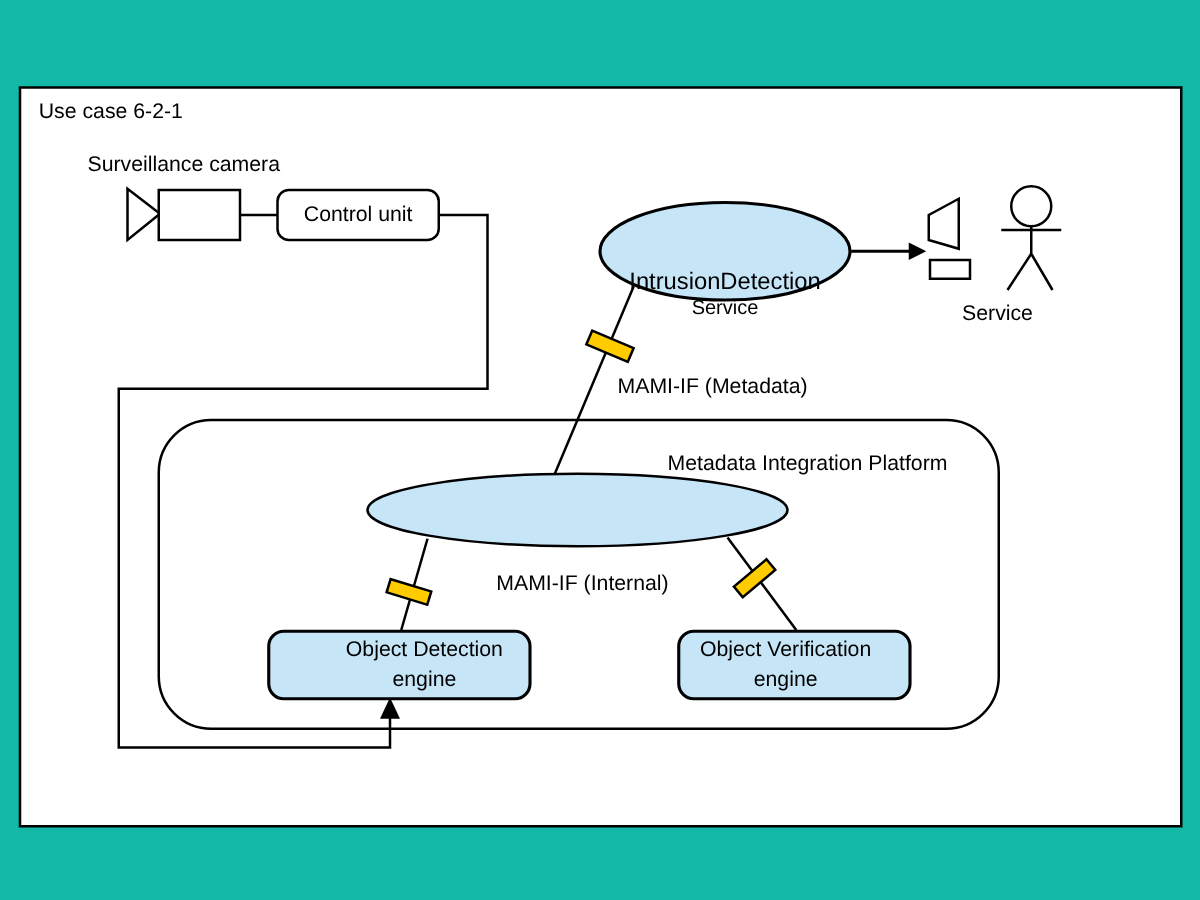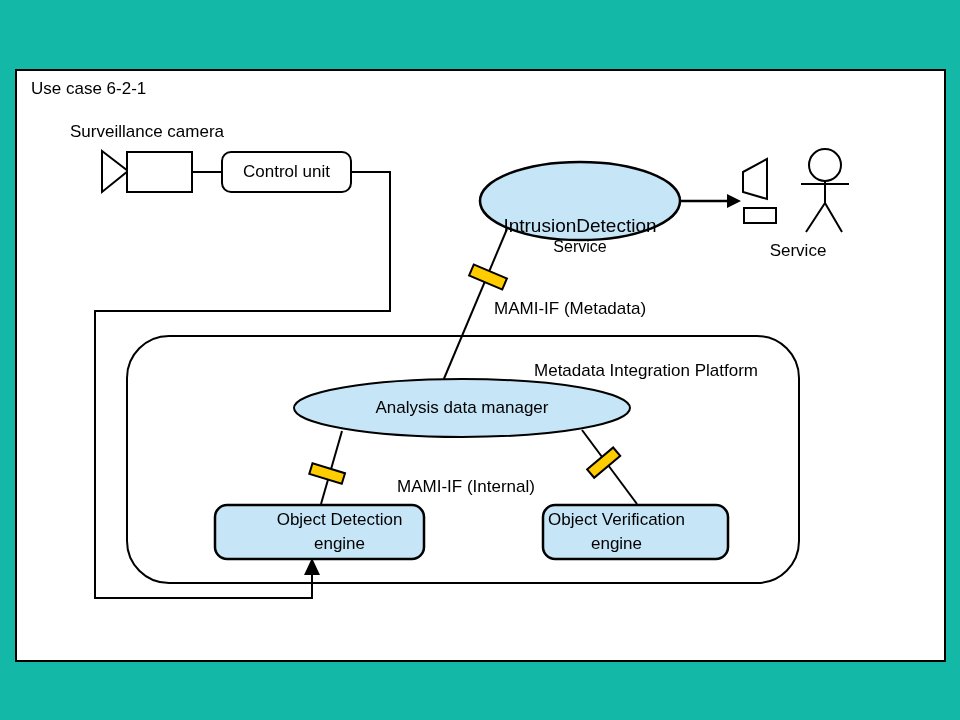--- a/index.html
+++ b/index.html
@@ -94,27 +94,26 @@
     <div class="service-line1">IntrusionDetection</div>
     <div class="service-line2">Service</div>
   </div>
 
   <div class="lbl center" style="left:748px; top:241px; width:100px;">Service</div>
 
   <div class="lbl" style="left:494px; top:299px;">MAMI-IF (Metadata)</div>
 
   <div class="lbl center" style="left:521px; top:345px; width:250px;margin-top:16px;">Metadata Integration Platform</div>
 
-  <div class="lbl center" style="left:294px; top:398px; width:336px;">Analysis data manager</div>
 
-  <div class="lbl" style="left:397px; top:457px;margin-top:20px;">MAMI-IF (Internal)</div>
+  <div class="lbl" style="left:397px; top:457px;">MAMI-IF (Internal)</div>
 
   <div class="lbl center two-line" style="left:215px; top:508px; width:249px;">
     <div>Object Detection</div>
     <div>engine</div>
   </div>
 
-  <div class="lbl center two-line" style="left:510px; top:508px; width:213px;">
+  <div class="lbl center two-line" style="left:522px; top:508px; width:213px;">
     <div>Object Verification</div>
     <div>engine</div>
   </div>
 
 </div>
 
 </body></html>

